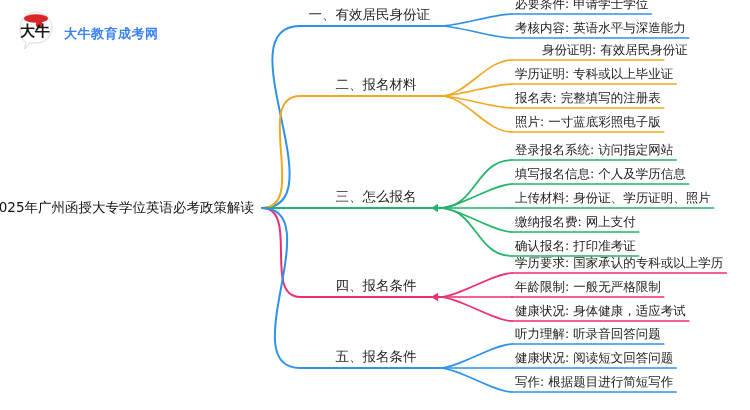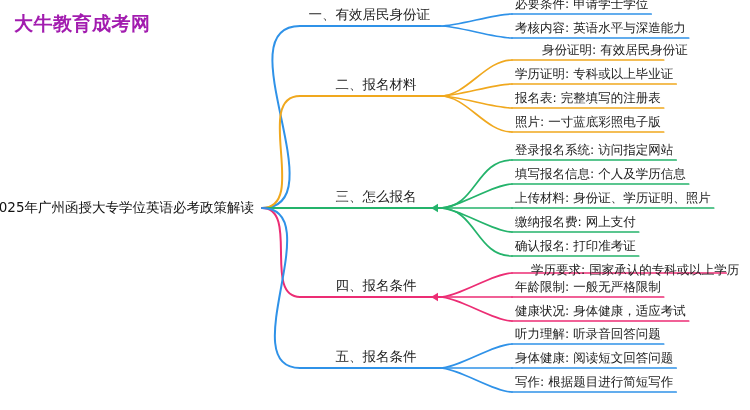--- a/index.html
+++ b/index.html
@@ -39,22 +39,22 @@
     height: 44px;
     flex: 0 0 44px;
   }
   .logo-text-group {
     display: flex;
     flex-direction: column;
     justify-content: center;
     line-height: 1;
   }
   .logo-title {
-    color: #a21caf;
-    font-size: 19px;
+    color: #3b82f6;
+    font-size: 13px;
     font-weight: bold;
     letter-spacing: 0.5px;
     white-space: nowrap;
     margin-top: 6px;
   }
   .logo-sub {
     color: #1a9144;
     font-size: 11.5px;
     font-weight: bold;
     letter-spacing: 0.2px;
@@ -80,20 +80,30 @@
   }
   .leaf-text {
     font-size: 12.5px;
     color: #1c1c1c;
   }
 </style>
 </head>
 <body>
 
 <div class="logo-block">
+  <div class="logo-mark">
+    <svg width="44" height="44" viewBox="0 0 44 44" aria-hidden="true">
+      <path d="M6 20 C6 10.5 14 4 22 4 C30 4 38 10.5 38 20 C38 29.5 30 35 22 35
+               L16 35 L10.5 41 L12 34.6 C8.3 32.2 6 26.5 6 20 Z" fill="#ffffff" stroke="#dcdcdc" stroke-width="1"></path>
+      <path d="M10.5 13 C14 7.5 30 7.5 33.5 13 C29 10.5 15 10.5 10.5 13 Z" fill="#d9262a"></path>
+      <ellipse cx="22" cy="10.5" rx="12" ry="4.2" fill="#d9262a"></ellipse>
+      <circle cx="25.2" cy="16.6" r="3.3" fill="#d9262a"></circle>
+      <text x="21" y="28" text-anchor="middle" font-family="DejaVu Sans, Liberation Sans, sans-serif" font-size="15" font-weight="bold" fill="#1b1b1b">大牛</text>
+    </svg>
+  </div>
   <div class="logo-text-group">
     <div class="logo-title">大牛教育成考网</div>
   </div>
 </div>
 
 <svg id="mindmap-svg" viewBox="0 0 750 410" xmlns="http://www.w3.org/2000/svg">
   <g id="connector-layer" fill="none" stroke-linecap="round">
       <path d="M 262 208 C 338.44 208, 223.56 26, 300 26" stroke="#2f92e8" stroke-width="2" fill="none" stroke-linecap="round"></path>
       <path d="M 300 26 L 440 26" stroke="#2f92e8" stroke-width="2" fill="none" stroke-linecap="round"></path>
       <path d="M 440 26 C 458 26, 494 14, 512 14" stroke="#2f92e8" stroke-width="1.7" fill="none" stroke-linecap="round"></path>
@@ -153,20 +163,20 @@
     <div class="node-text leaf-text" style="left: 515px; top: 68px;">学历证明: 专科或以上毕业证</div>
     <div class="node-text leaf-text" style="left: 515px; top: 92px;">报名表: 完整填写的注册表</div>
     <div class="node-text leaf-text" style="left: 515px; top: 116px; text-align: center;">照片: 一寸蓝底彩照电子版</div>
     <div class="node-text branch-text" style="left: 335.5px; top: 190px;">三、怎么报名</div>
     <div class="node-text leaf-text" style="left: 515px; top: 144px;">登录报名系统: 访问指定网站</div>
     <div class="node-text leaf-text" style="left: 515px; top: 168px;">填写报名信息: 个人及学历信息</div>
     <div class="node-text leaf-text" style="left: 515px; top: 192px;">上传材料: 身份证、学历证明、照片</div>
     <div class="node-text leaf-text" style="left: 515px; top: 216px;">缴纳报名费: 网上支付</div>
     <div class="node-text leaf-text" style="left: 515px; top: 240px;">确认报名: 打印准考证</div>
     <div class="node-text branch-text" style="left: 335.5px; top: 279px;">四、报名条件</div>
-    <div class="node-text leaf-text" style="left: 515px; top: 264px; margin-left: 16px;">学历要求: 国家承认的专科或以上学历</div>
+    <div class="node-text leaf-text" style="left: 515px; top: 257px;">学历要求: 国家承认的专科或以上学历</div>
     <div class="node-text leaf-text" style="left: 515px; top: 281px;">年龄限制: 一般无严格限制</div>
     <div class="node-text leaf-text" style="left: 515px; top: 305px;">健康状况: 身体健康，适应考试</div>
     <div class="node-text branch-text" style="left: 335.5px; top: 350px;">五、报名条件</div>
     <div class="node-text leaf-text" style="left: 515px; top: 328px;">听力理解: 听录音回答问题</div>
-    <div class="node-text leaf-text" style="left: 515px; top: 352px;">身体健康: 阅读短文回答问题</div>
+    <div class="node-text leaf-text" style="left: 515px; top: 352px;">健康状况: 阅读短文回答问题</div>
     <div class="node-text leaf-text" style="left: 515px; top: 376px;">写作: 根据题目进行简短写作</div>
   </div>
 
 </body></html>

